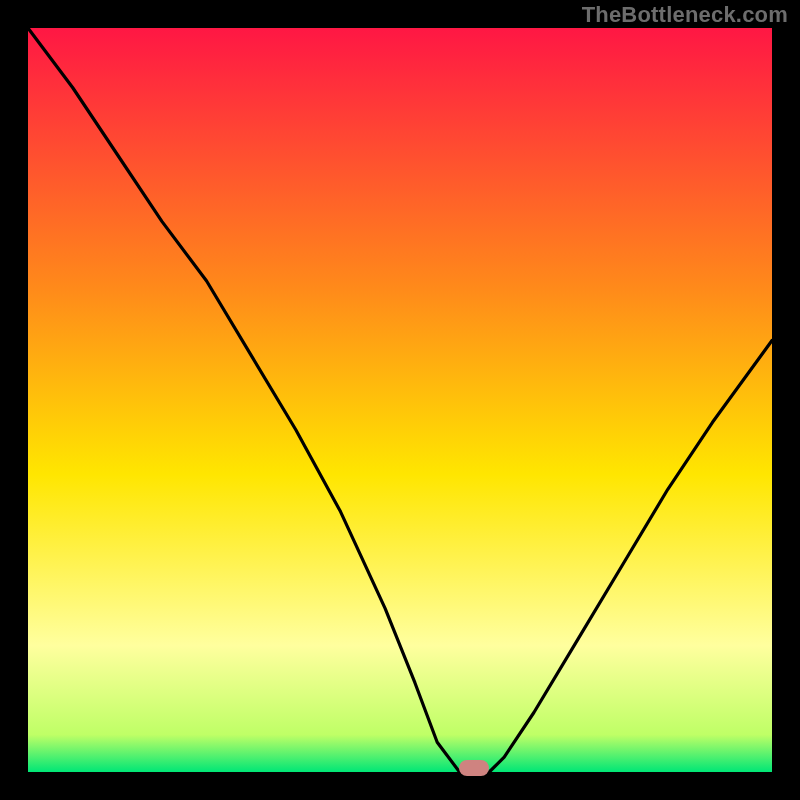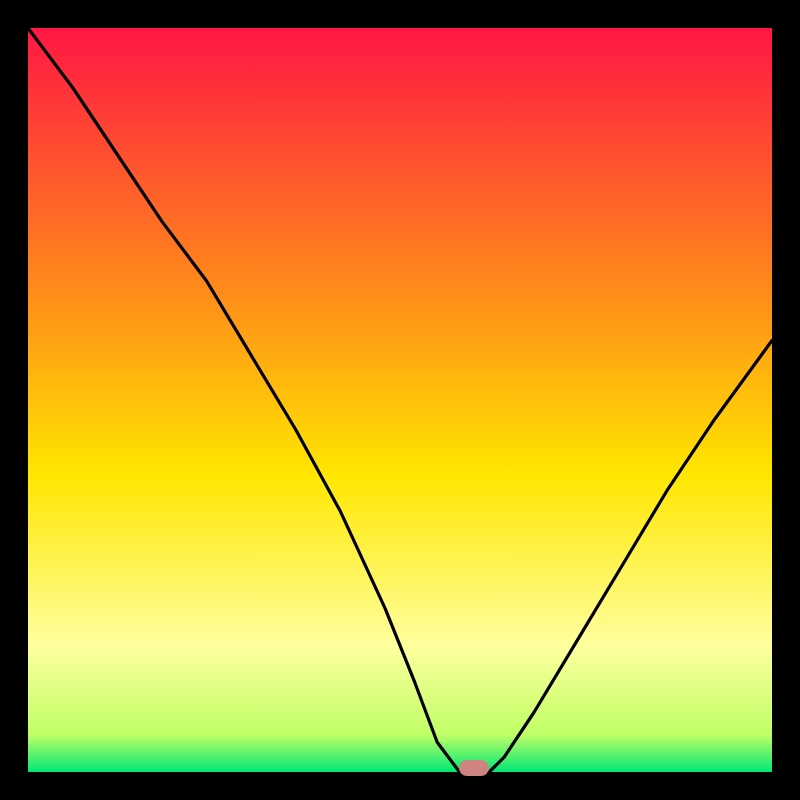--- a/index.html
+++ b/index.html
@@ -43,20 +43,21 @@
     background: #cf8380;
     transform: translate(-50%, -50%);
     z-index: 6;
   }
 </style>
 </head>
 <body>
 
 <div class="frame">
 
+  <div class="watermark">TheBottleneck.com</div>
 
   <svg class="plot" viewBox="0 0 744 744" preserveAspectRatio="none">
     <defs>
       <linearGradient id="bg-grad" x1="0" y1="0" x2="0" y2="1">
           <stop offset="0%" stop-color="#ff1744"></stop>
           <stop offset="35%" stop-color="#ff8a1a"></stop>
           <stop offset="60%" stop-color="#ffe600"></stop>
           <stop offset="83%" stop-color="#ffff9e"></stop>
           <stop offset="95%" stop-color="#bfff66"></stop>
           <stop offset="100%" stop-color="#00e676"></stop>

